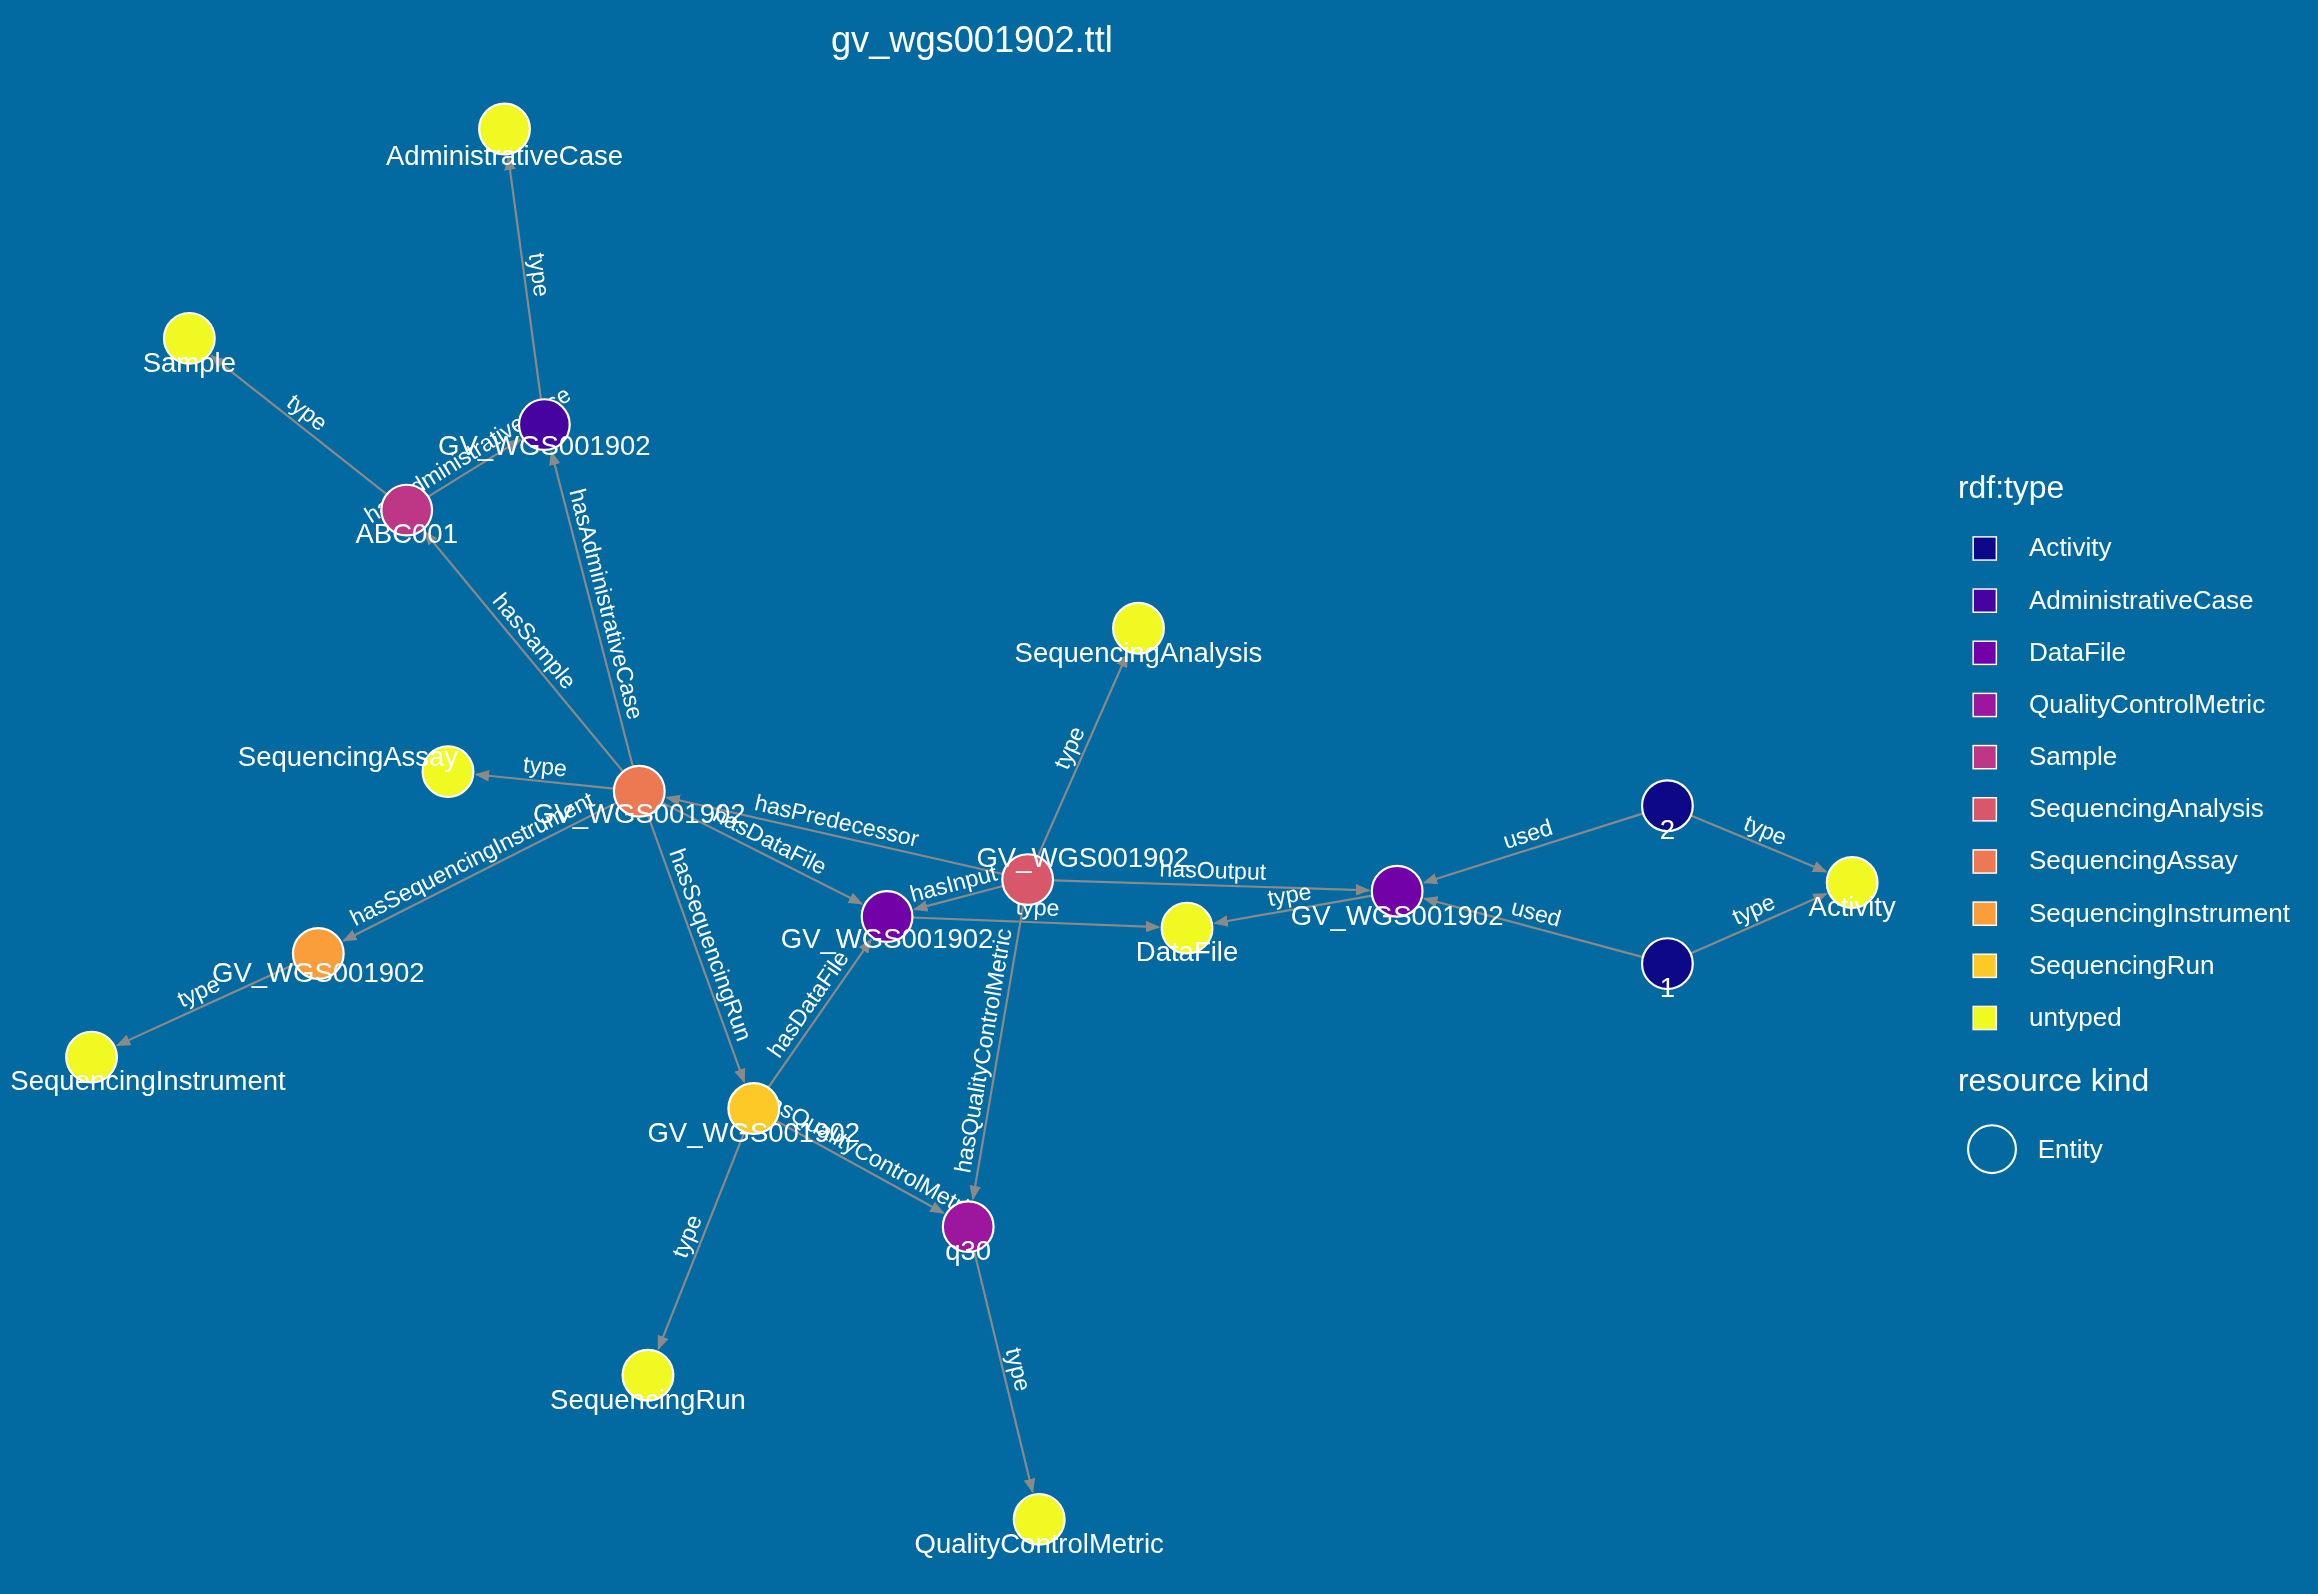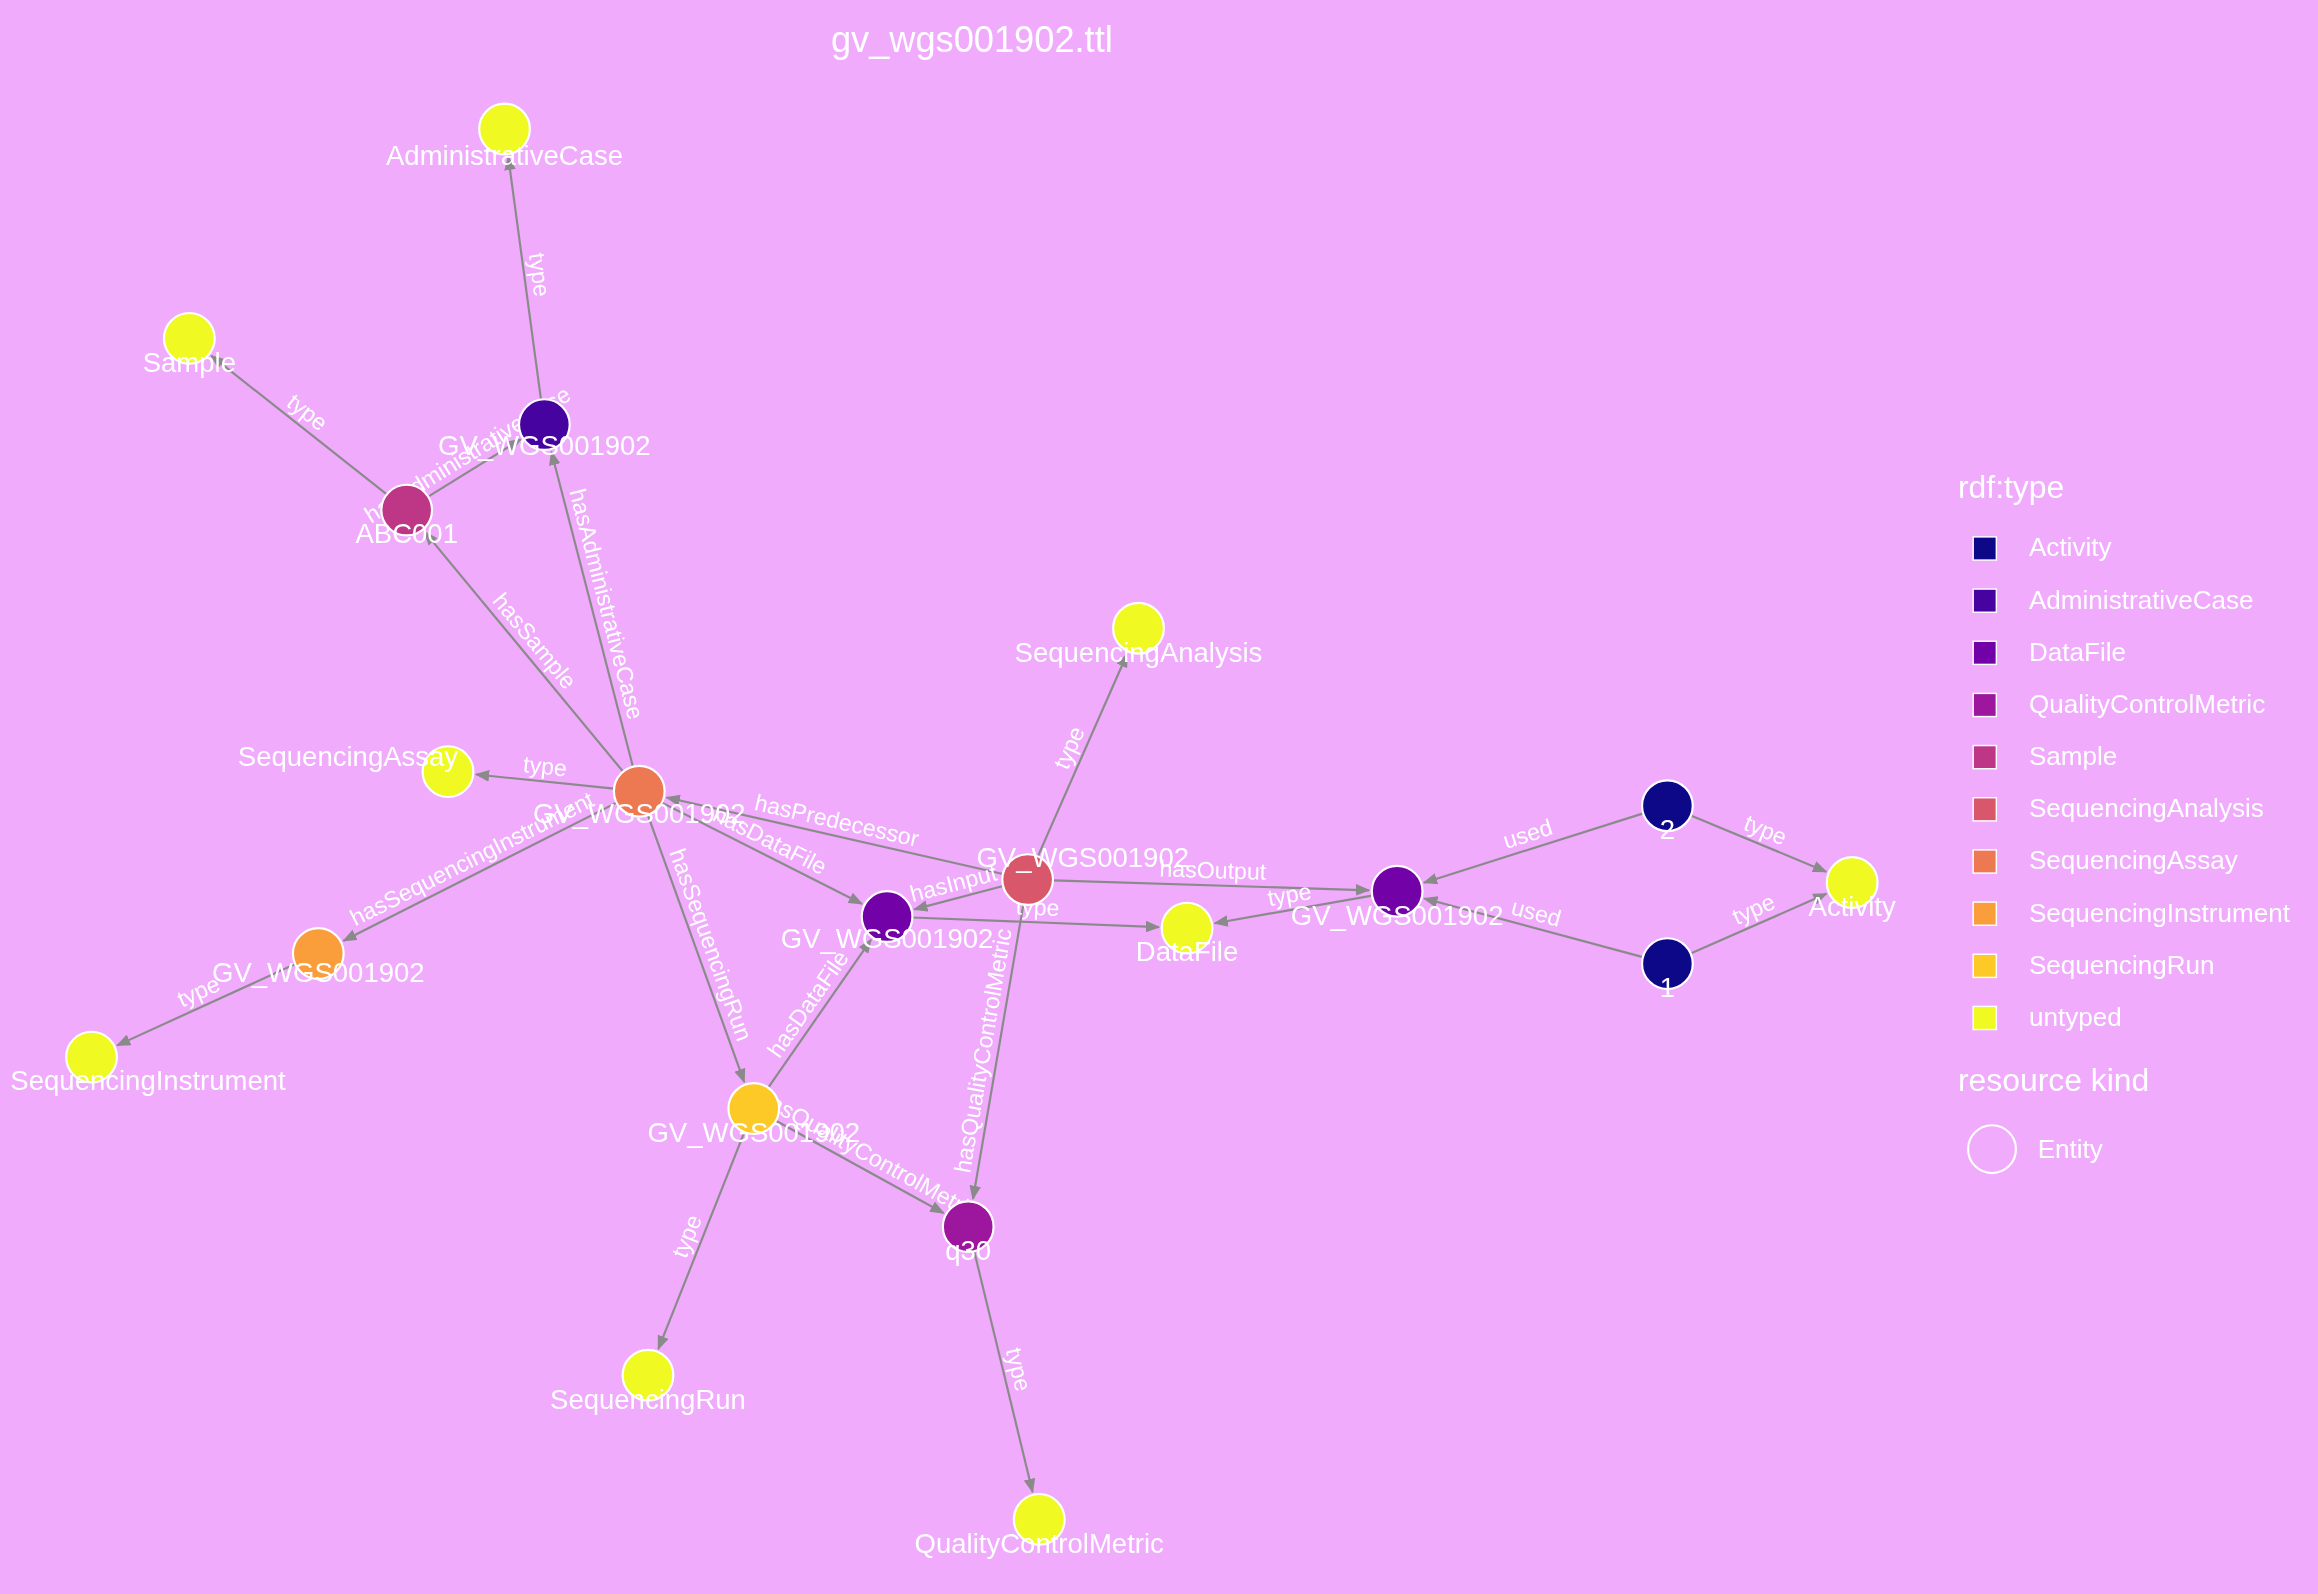--- a/index.html
+++ b/index.html
@@ -4,21 +4,21 @@
 <style>
   html, body {
     margin: 0;
     padding: 0;
     background: #000000;
   }
   .stage {
     position: relative;
     width: 2319px;
     height: 1594px;
-    background: #f0abfc;
+    background: #0369a1;
     overflow: hidden;
   }
   svg { display: block; }
   text {
     font-family: "Liberation Sans", sans-serif;
     fill: #ffffff;
   }
   .title       { font-size: 50px; }
   .node-label  { font-size: 38px; }
   .edge-label  { font-size: 32px; }

